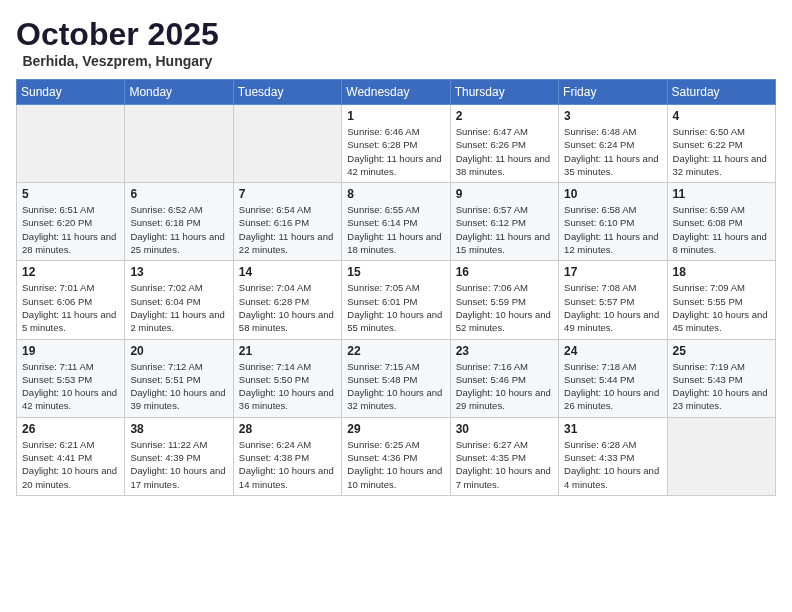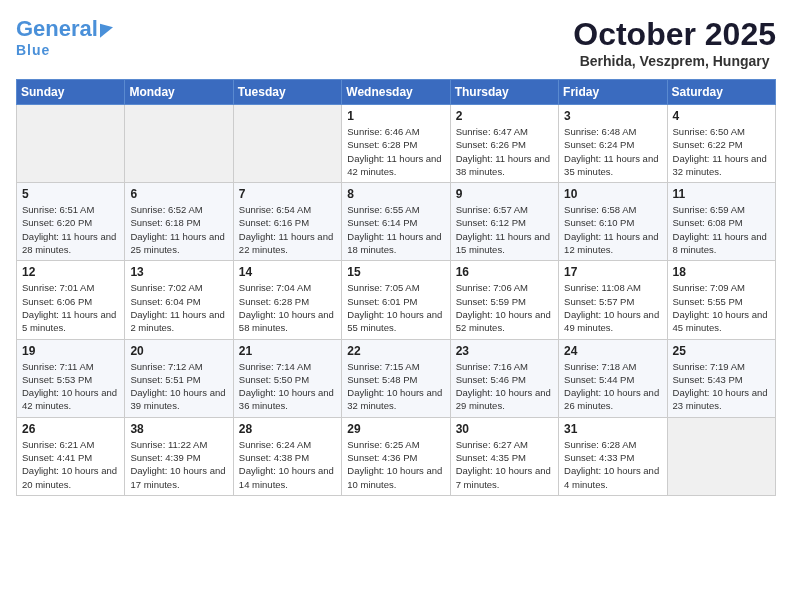--- a/index.html
+++ b/index.html
@@ -44,21 +44,21 @@
       width: 100%;
       border-collapse: collapse;
       font-size: 10.5px;
     }
     .calendar th {
       background: #3a6bbf;
       color: #fff;
       padding: 5px 4px;
       text-align: left;
       font-size: 12px;
-      font-weight: bold;
+      font-weight: normal;
       border: 1px solid #5a8ad0;
     }
     .calendar td {
       border: 1px solid #ccc;
       vertical-align: top;
       padding: 4px 5px;
       width: 108px;
       min-height: 80px;
       background: #fff;
     }
@@ -101,27 +101,20 @@
       border-left: 13px solid #4a90d9;
       margin-left: 2px;
       vertical-align: middle;
       transform: skewY(-15deg);
     }
   </style>
 </head>
 <body>
 
 <div class="header">
-  <div class="logo">
-    <div class="logo-wrap">
-      <span class="logo-g"><span>General</span></span>
-      <span class="arrow-icon"></span>
-    </div>
-    <span class="logo-blue">Blue</span>
-  </div>
   <div class="title-block">
     <div class="month-title">October 2025</div>
     <div class="subtitle">Berhida, Veszprem, Hungary</div>
   </div>
 </div>
 
 <table class="calendar">
   <thead>
     <tr>
     <th>Sunday</th>
@@ -249,21 +242,21 @@
         </td>
         <td>
           <span class="day-num">16</span>
           <div class="day-info">Sunrise: 7:06 AM
 Sunset: 5:59 PM
 Daylight: 10 hours
 and 52 minutes.</div>
         </td>
         <td>
           <span class="day-num">17</span>
-          <div class="day-info">Sunrise: 11:08 AM
+          <div class="day-info">Sunrise: 7:08 AM
 Sunset: 5:57 PM
 Daylight: 10 hours
 and 49 minutes.</div>
         </td>
         <td>
           <span class="day-num">18</span>
           <div class="day-info">Sunrise: 7:09 AM
 Sunset: 5:55 PM
 Daylight: 10 hours
 and 45 minutes.</div>

